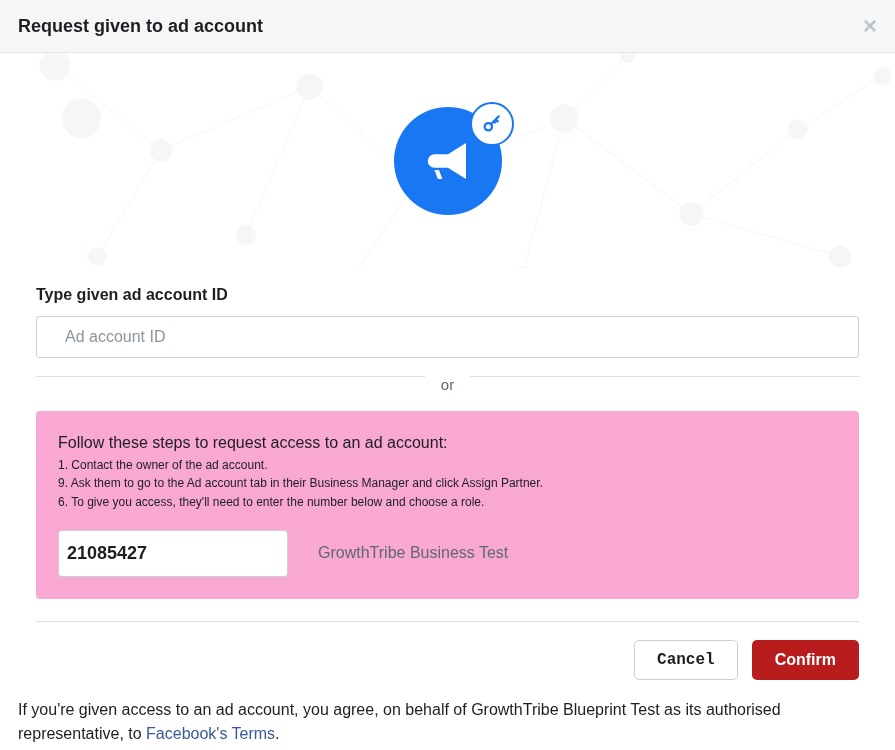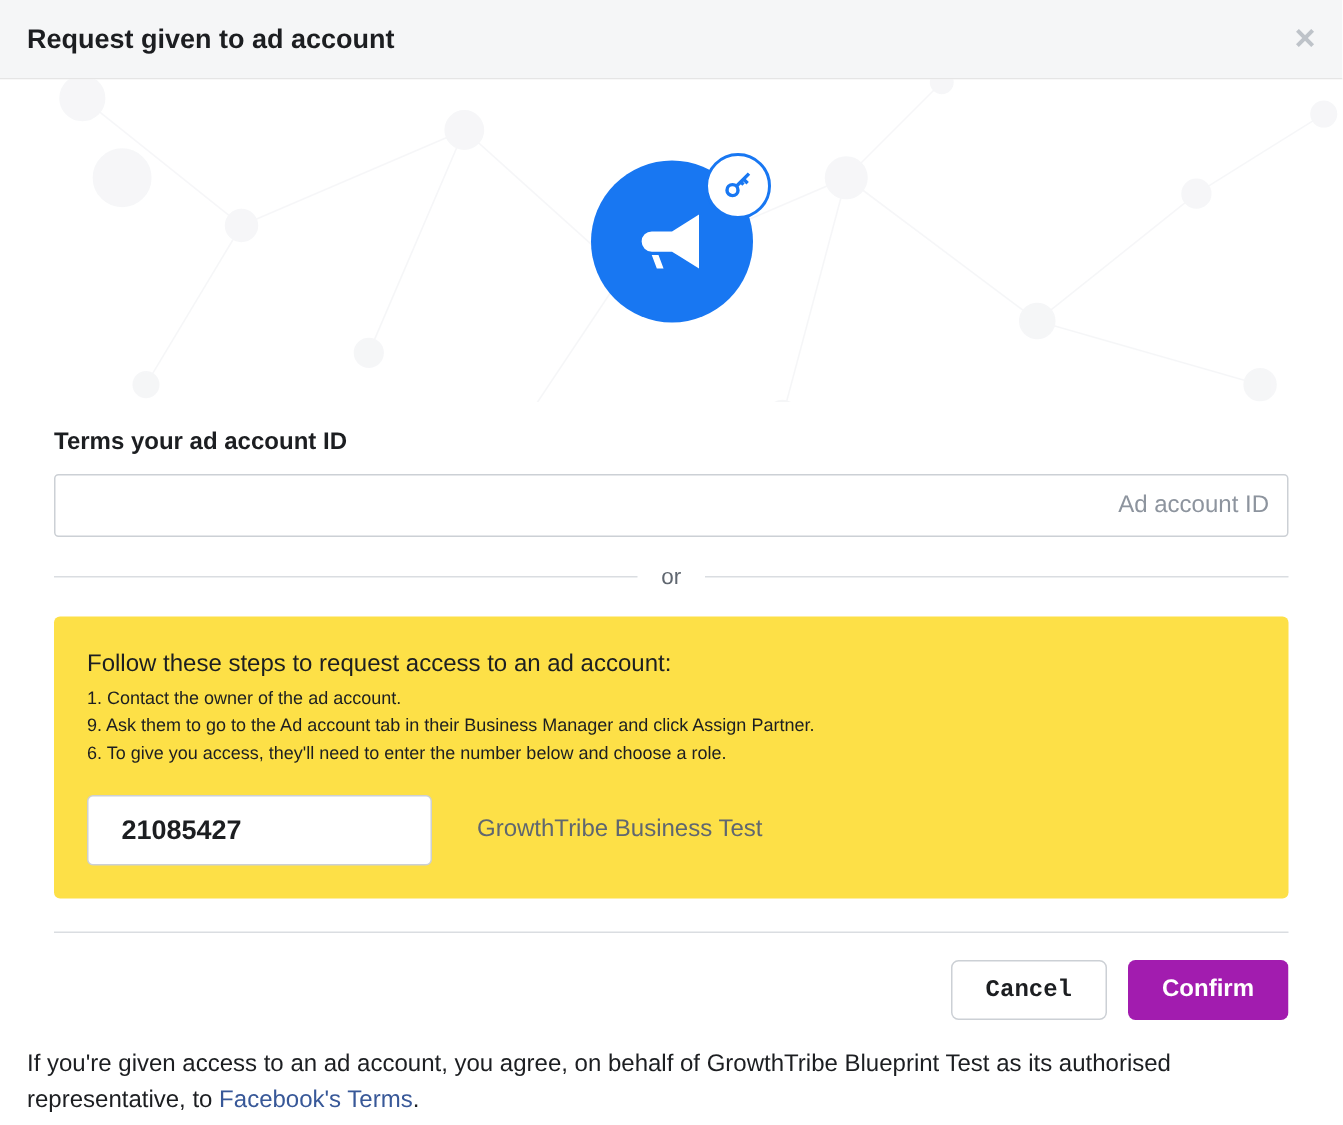--- a/index.html
+++ b/index.html
@@ -80,47 +80,45 @@
     }
     .label-text {
       font-size: 16px;
       font-weight: 600;
       color: #1c1e21;
       margin-bottom: 12px;
       margin-top: 18px;
     }
     .text-input {
       width: 100%;
-      padding: 11px 12px;
+      padding: 11px 28px;
       font-size: 16px;
       border: 1px solid #ccd0d5;
       border-radius: 3px;
       color: #1c1e21;
-      text-align: right;
     }
     .text-input::placeholder {
       color: #8d949e;
     }
     .divider-row {
       display: flex;
-      align-items: center;
       margin: 18px 0;
       gap: 16px;
     }
     .divider-line {
       flex: 1;
       height: 1px;
       background: #dadde1;
     }
     .divider-text {
       font-size: 15px;
       color: #606770;
     }
     .steps-box {
-      background: #fde047;
+      background: #f9a8d4;
       border-radius: 4px;
       padding: 20px 22px 22px;
     }
     .steps-intro {
       font-size: 16px;
       color: #1c1e21;
       line-height: 1.55;
     }
     .steps-list {
       font-size: 12px;
@@ -130,21 +128,21 @@
     .number-row {
       display: flex;
       align-items: center;
       gap: 30px;
       margin-top: 18px;
     }
     .number-box {
       background: #fff;
       border: 1px solid #ccd0d5;
       border-radius: 4px;
-      padding: 12px 22px;
+      padding: 12px 8px;
       font-size: 18px;
       font-weight: 700;
       color: #1c1e21;
       min-width: 230px;
     }
     .account-name {
       font-size: 16px;
       color: #606770;
     }
     .footer-divider {
@@ -166,21 +164,21 @@
       cursor: pointer;
       border: 1px solid transparent;
     }
     .btn-cancel {
       background: #fff;
       border: 1px solid #ccd0d5;
       color: #1c1e21;
       font-family: Liberation Mono, monospace;
     }
     .btn-confirm {
-      background: #a21caf;
+      background: #b91c1c;
       color: #fff;
     }
     .terms-text {
       padding: 18px 18px 0;
       font-size: 16px;
       color: #1c1e21;
       line-height: 1.5;
     }
     .terms-link {
       color: #385898;
@@ -238,21 +236,21 @@
         <svg width="22" height="22" viewBox="0 0 24 24" fill="none" stroke="#1877f2" stroke-width="2.5">
           <circle cx="8" cy="15" r="4"></circle>
           <path d="M11 12 L20 3 M16 7 L19 10 M14 9 L16 11"></path>
         </svg>
       </div>
     </div>
   </div>
 </div>
 
 <div class="content">
-  <div class="label-text">Terms your ad account ID</div>
+  <div class="label-text">Type given ad account ID</div>
   <input type="text" class="text-input" placeholder="Ad account ID" style="">
 
   <div class="divider-row">
     <div class="divider-line"></div>
     <div class="divider-text">or</div>
     <div class="divider-line"></div>
   </div>
 
   <div class="steps-box">
     <div class="steps-intro">Follow these steps to request access to an ad account:</div>

